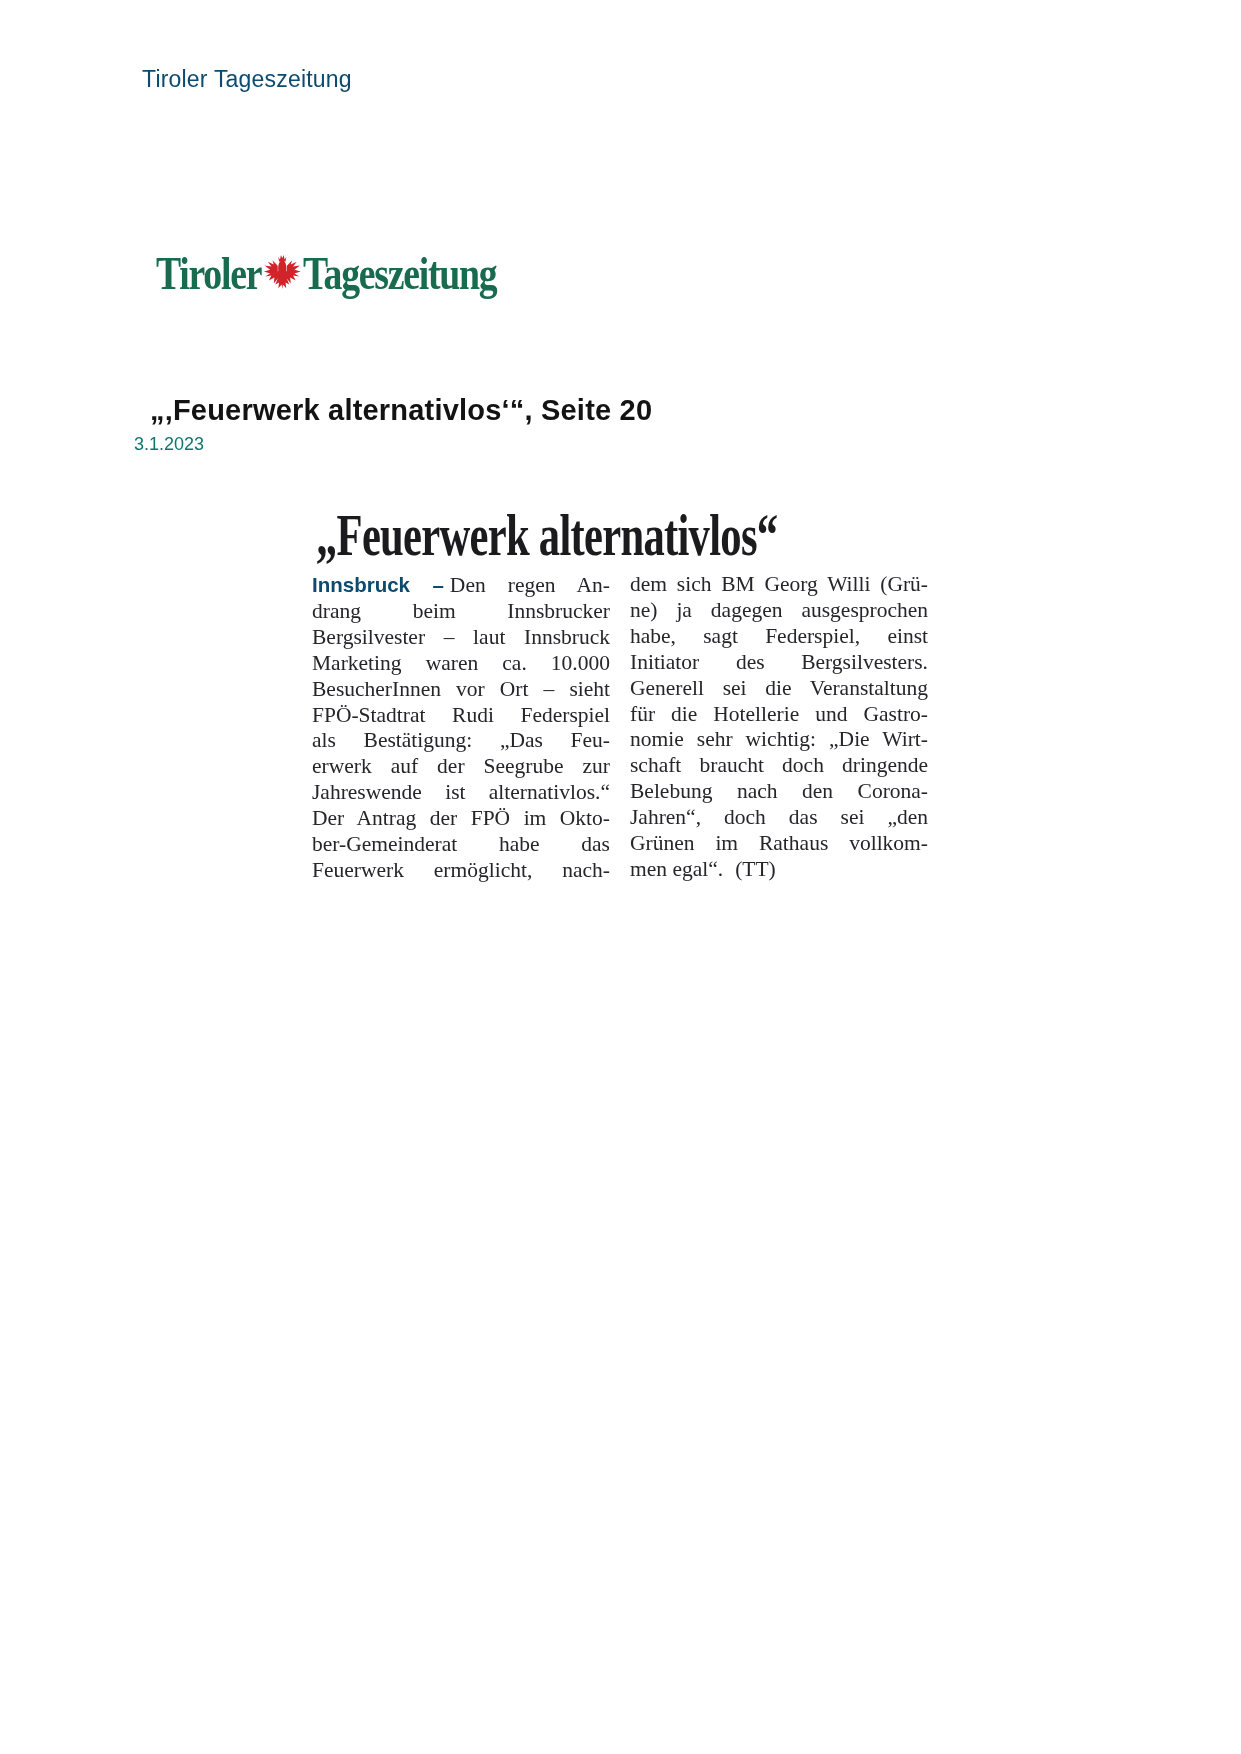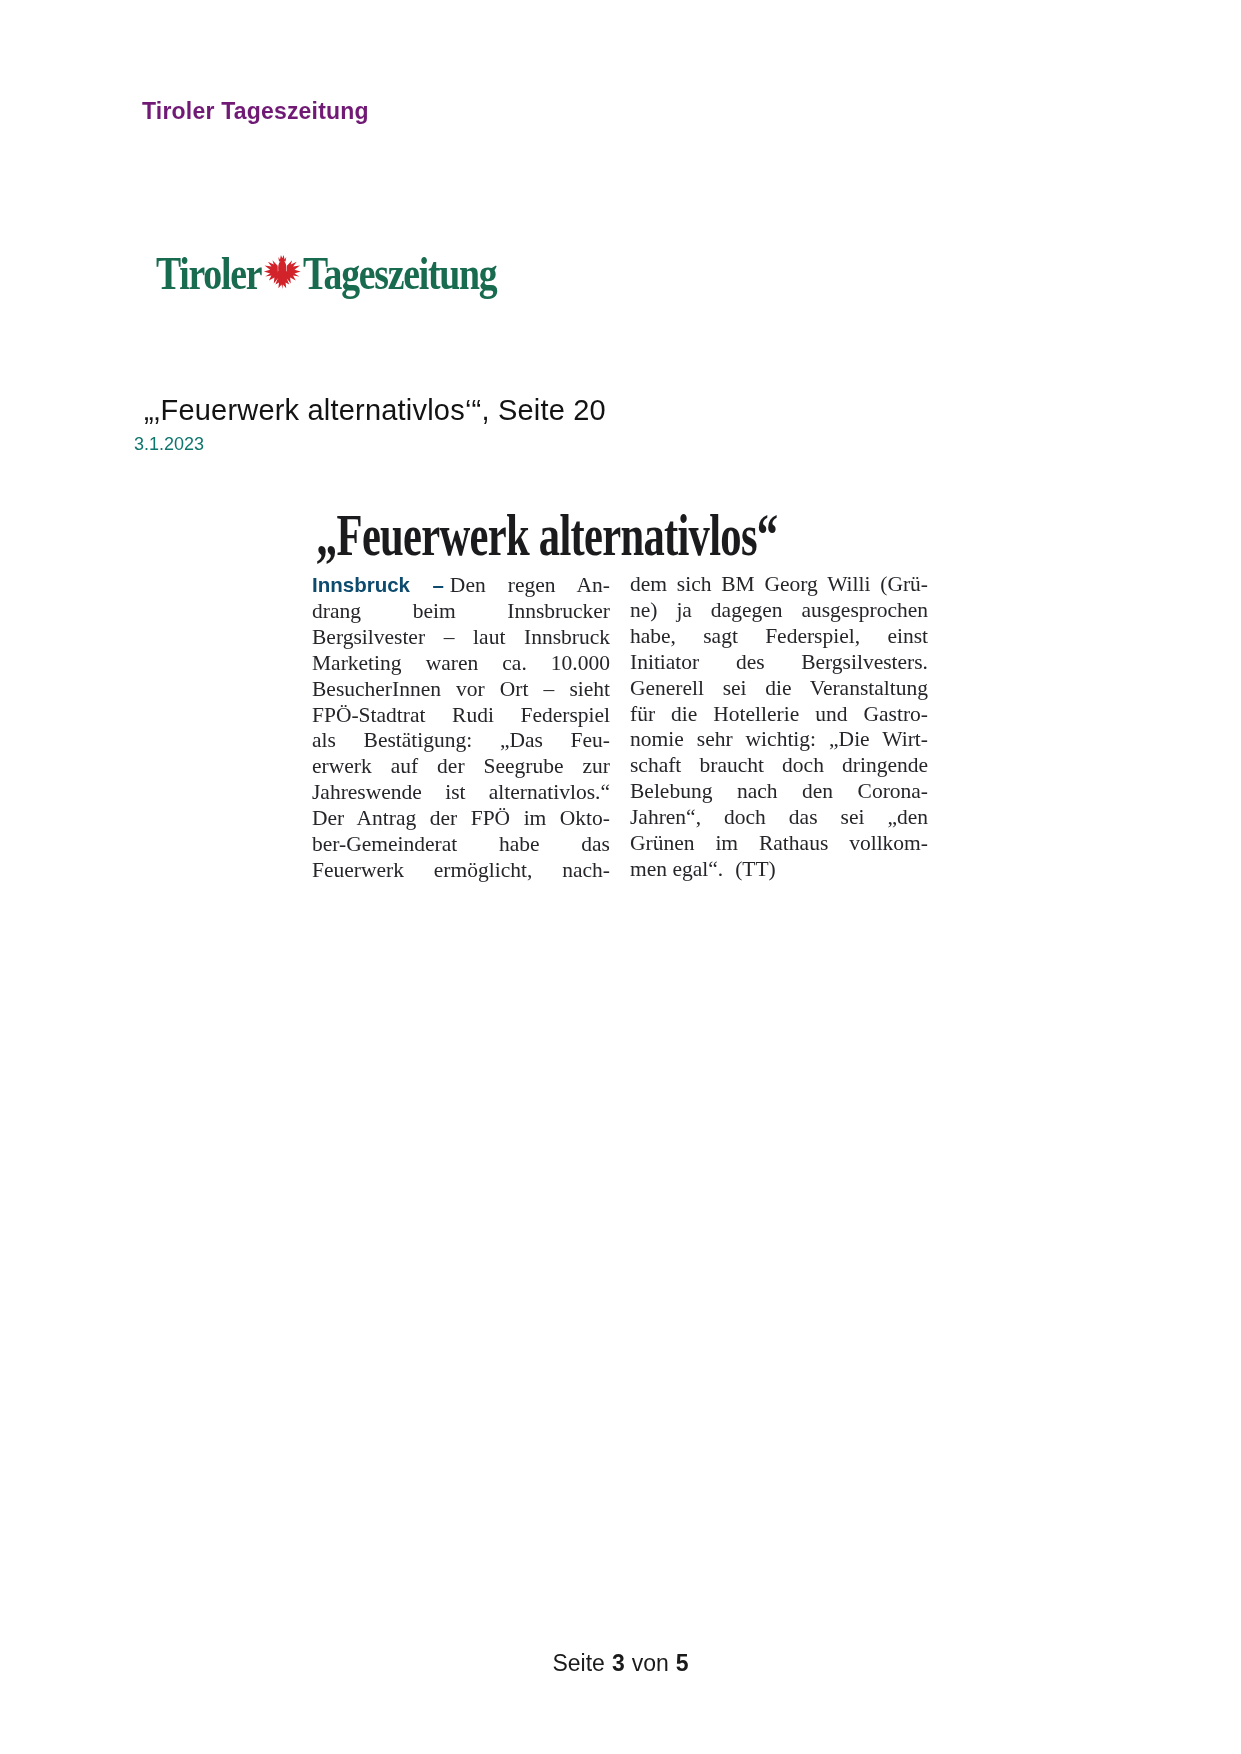--- a/index.html
+++ b/index.html
@@ -13,23 +13,22 @@
     position:relative;
     width:1241px;height:1754px;
     background:#ffffff;
     font-family:"Liberation Sans", sans-serif;
     color:#161616;
     overflow:hidden;
   }
   
   .doc-header{
     position:absolute;left:142px;top:66px;
-    font-size:23px;font-weight:bold;color:#701a75;
+    font-size:23px;font-weight:normal;color:#0c4a6e;
     letter-spacing:0.2px;
-    margin-top:32px;
   }
   
   .masthead{
     position:absolute;left:156px;top:250px;
     display:flex;align-items:center;
     transform:scaleX(0.82);transform-origin:left center;
     white-space:nowrap;
   }
   .logo-word{
     font-family:"Liberation Serif", serif;
@@ -39,22 +38,22 @@
     color:var(--logo-green);
   }
   .eagle{
     width:48px;height:46px;
     margin:0 1px 2px 2px;
     color:var(--eagle-red);
     flex:0 0 auto;
   }
   
   .clip-title{
-    position:absolute;left:144px;top:394px;
-    font-size:29px;font-weight:normal;color:#131313;
+    position:absolute;left:150px;top:394px;
+    font-size:29px;font-weight:bold;color:#131313;
     letter-spacing:0.2px;
     white-space:nowrap;
   }
   .clip-date{
     position:absolute;left:134px;top:434px;
     font-size:18px;color:#0f766e;
   }
   
   .article{
     position:absolute;left:0;top:0;width:1194px;height:1754px;
@@ -162,20 +161,14 @@
           <div class="article-line">Belebung nach den Corona-</div>
           <div class="article-line">Jahren“, doch das sei „den</div>
           <div class="article-line">Grünen im Rathaus vollkom-</div>
         </div>
       <div class="article-line no-just">
         <span>men egal“.</span><span class="byline">(TT)</span>
       </div>
     </div>
   </div>
 
-  <div class="doc-footer">
-    <span>Seite</span>
-    <span class="num">3</span>
-    <span>von</span>
-    <span class="num">5</span>
-  </div>
 
 </div>
 
 </body></html>

